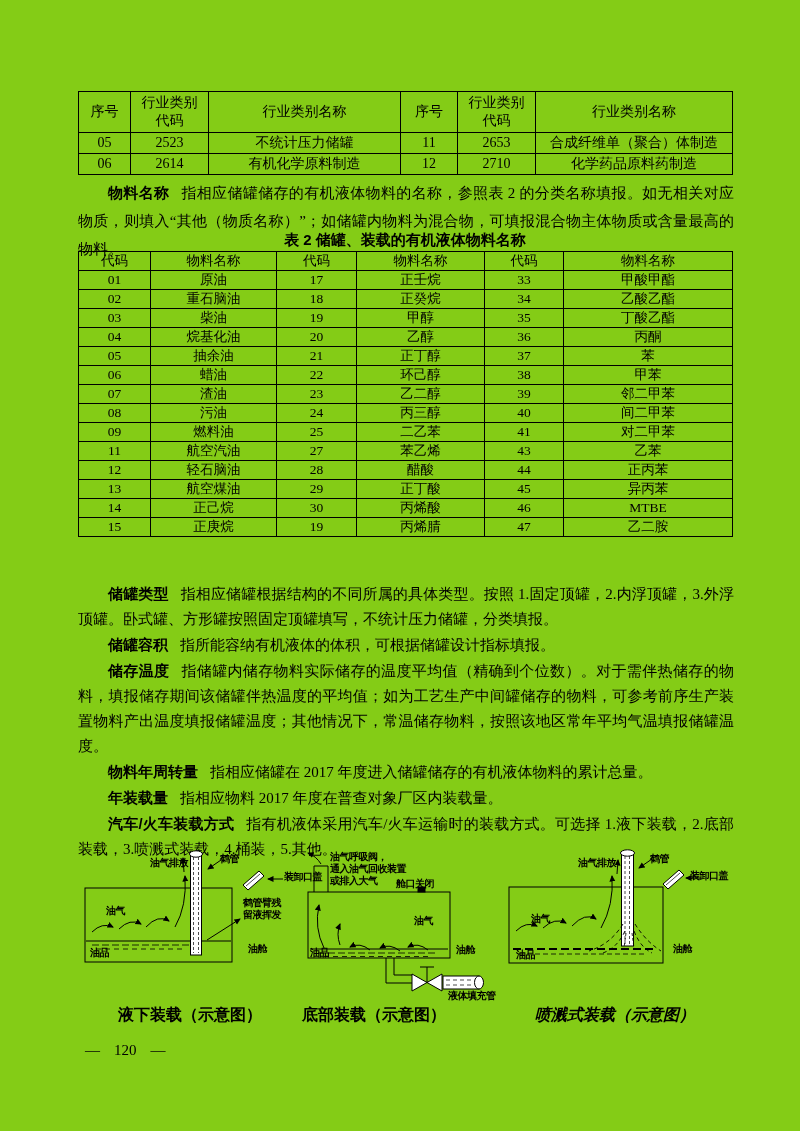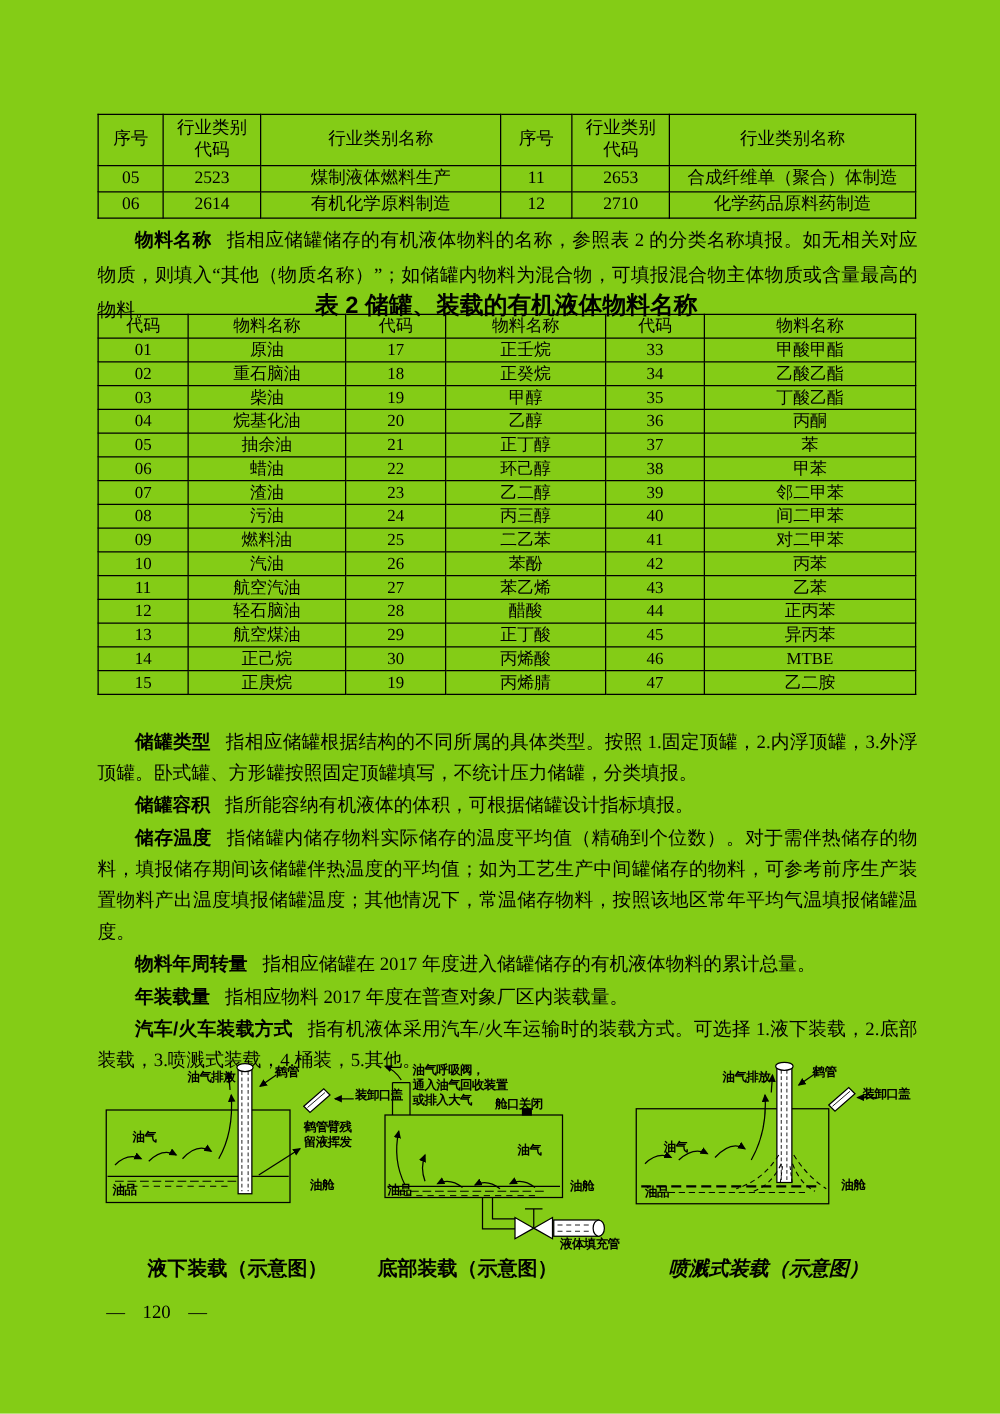--- a/index.html
+++ b/index.html
@@ -8,21 +8,21 @@
 
   table{border-collapse:collapse;table-layout:fixed;position:absolute;}
   th,td{border:1px solid #000;text-align:center;vertical-align:middle;
         padding:0;overflow:hidden;white-space:pre-line;font-weight:normal;}
 
   .t1{left:78px;top:91px;width:654px;font-size:14px;}
   .t1 th{height:40px;line-height:18px;}
   .t1 td{height:20px;line-height:20px;}
 
   .t2-title{position:absolute;left:78px;top:231px;width:654px;text-align:center;
-        font-family:"Liberation Sans",sans-serif;font-weight:bold;font-size:19px;}
+        font-family:"Liberation Sans",sans-serif;font-weight:bold;font-size:15px;}
   .t2{left:78px;top:251px;width:654px;font-size:13.5px;}
   .t2 th{height:18px;line-height:18px;}
   .t2 td{height:18px;line-height:18px;}
 
   .para{margin:0;font-size:15px;line-height:25px;text-align:justify;text-indent:2em;}
   .para .term{font-family:"Liberation Sans",sans-serif;font-weight:bold;margin-right:12px;}
   .para1{position:absolute;left:78px;top:179px;width:656px;line-height:28px;}
   .para-block{position:absolute;left:78px;top:581px;width:656px;}
 
   .diagrams{position:absolute;left:0;top:845px;width:800px;height:186px;}
@@ -65,21 +65,21 @@
         <th>序号</th>
         <th>行业类别
 代码</th>
         <th>行业类别名称</th>
       </tr>
     </thead>
     <tbody>
         <tr>
           <td>05</td>
           <td>2523</td>
-          <td>煤制液体燃料生产</td>
+          <td>不统计压力储罐</td>
           <td>11</td>
           <td>2653</td>
           <td>合成纤维单（聚合）体制造</td>
         </tr>
         <tr>
           <td>06</td>
           <td>2614</td>
           <td>有机化学原料制造</td>
           <td>12</td>
           <td>2710</td>
@@ -178,28 +178,20 @@
           <td>40</td>
           <td>间二甲苯</td>
         </tr>
         <tr>
           <td>09</td>
           <td>燃料油</td>
           <td>25</td>
           <td>二乙苯</td>
           <td>41</td>
           <td>对二甲苯</td>
-        </tr>
-        <tr>
-          <td>10</td>
-          <td>汽油</td>
-          <td>26</td>
-          <td>苯酚</td>
-          <td>42</td>
-          <td>丙苯</td>
         </tr>
         <tr>
           <td>11</td>
           <td>航空汽油</td>
           <td>27</td>
           <td>苯乙烯</td>
           <td>43</td>
           <td>乙苯</td>
         </tr>
         <tr>

